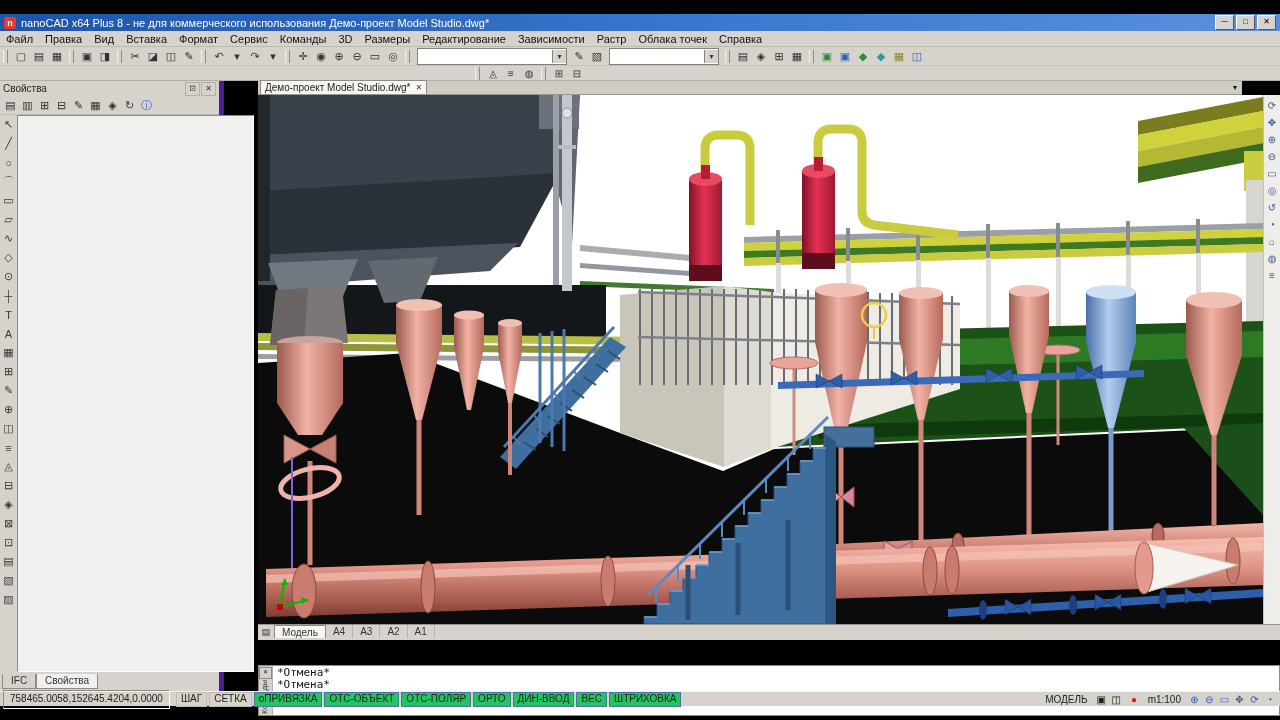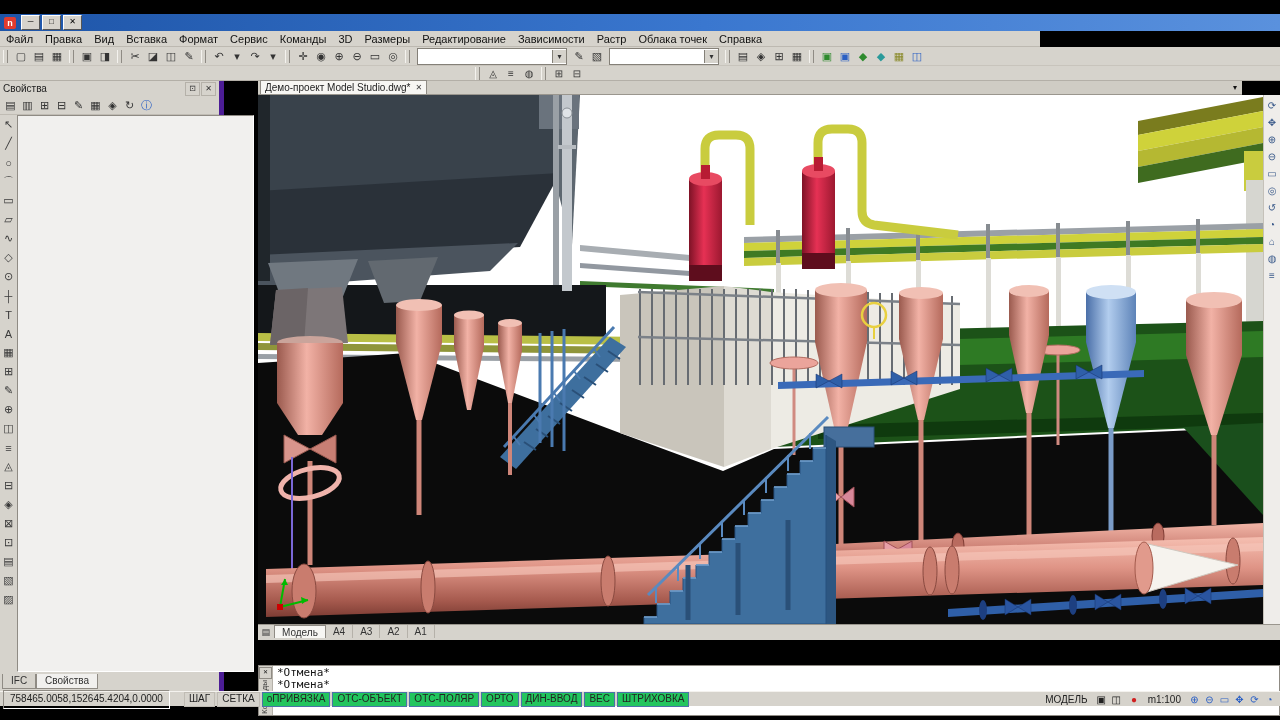--- a/index.html
+++ b/index.html
@@ -11,21 +11,21 @@
     background:linear-gradient(90deg,#1e55a8 0%,#3a77cf 55%,#5a91dd 100%);
     display:flex;align-items:center;color:#fff;font-size:11px;padding:0 2px;}
   .appicon{width:12px;height:12px;background:#e03b2f;color:#fff;font-size:9px;font-weight:bold;
     display:flex;align-items:center;justify-content:center;border-radius:2px;margin:0 5px 0 2px;}
   .title-text{flex:1;white-space:nowrap;overflow:hidden;}
   .winbtns{display:flex;gap:2px;margin-right:2px;}
   .winbtn{width:17px;height:13px;background:#d6d3cc;border:1px solid #fff;border-right-color:#555;
     border-bottom-color:#555;color:#000;font-size:8px;line-height:11px;text-align:center;}
 
   
-  .menubar{position:absolute;left:0;top:31px;width:1040px;height:16px;background:#d6d3cc;
+  .menubar{position:absolute;left:0;top:31px;width:1280px;height:16px;background:#d6d3cc;
     border-bottom:1px solid #bdb9b1;display:flex;align-items:flex-end;box-sizing:border-box;}
   .mi{padding:0 6px;height:100%;display:flex;align-items:center;}
 
   
   .toolbar{position:absolute;left:0;width:1280px;background:#d6d3cc;display:flex;align-items:center;box-sizing:border-box;}
   #tb1{top:47px;height:19px;border-bottom:1px solid #c8c4bc;}
   #tb2{top:66px;height:15px;border-bottom:1px solid #b3afa7;}
   .grip{width:3px;height:13px;border-left:1px solid #f4f2ee;border-right:1px solid #8f8b84;margin:0 4px 0 3px;}
   .tbgroup{display:flex;align-items:center;}
   .tbi{width:18px;height:16px;display:flex;align-items:center;justify-content:center;font-size:11px;color:#333;}
@@ -87,34 +87,35 @@
     font-size:6px;line-height:8px;text-align:center;}
   .cmd-label{position:absolute;bottom:1px;left:1px;font-size:8px;color:#333;writing-mode:vertical-rl;transform:rotate(180deg);}
   .cmd-lines{flex:1;font-family:"DejaVu Sans Mono","Liberation Mono",monospace;font-size:11px;line-height:12px;padding:1px 4px;}
   .cmd-prompt{display:flex;align-items:center;gap:3px;}
   .cmd-input{display:inline-block;width:72px;height:11px;border:1px dotted #555;}
 
   
   .statusbar{position:absolute;left:0;top:691px;width:1280px;height:15px;background:#d6d3cc;
     border-top:1px solid #f4f2ee;display:flex;align-items:center;font-size:10px;color:#222;gap:2px;
     padding:0 3px;box-sizing:border-box;}
-  .coords{border:1px solid;border-color:#8f8b84 #fff #fff #8f8b84;padding:2px 6px;height:13px;line-height:12px;margin-right:12px;}
+  .coords{border:1px solid;border-color:#8f8b84 #fff #fff #8f8b84;padding:2px 6px;height:13px;line-height:12px;margin-right:4px;}
   .tg{height:13px;line-height:12px;padding:0 4px;border:1px solid #c0bcb4;background:#d6d3cc;}
   .tg.on{background:#22c55e;border-color:#4a72a8;}
   .sb-right{margin-left:auto;display:flex;align-items:center;gap:3px;}
   .sbi{width:15px;text-align:center;}
   .sb-text{padding:0 3px;}
 </style>
 </head>
 <body>
 
 <div class="screen">
 
   <div class="titlebar">
     <div class="appicon">n</div>
+    <div class="title-text">nanoCAD x64 Plus 8 - не для коммерческого использования Демо-проект Model Studio.dwg*</div>
     <div class="winbtns">
 
     <div class="winbtn">─</div>
         <div class="winbtn">□</div>
         <div class="winbtn">✕</div>
       </div>
   </div>
 
   <div class="menubar">
 

